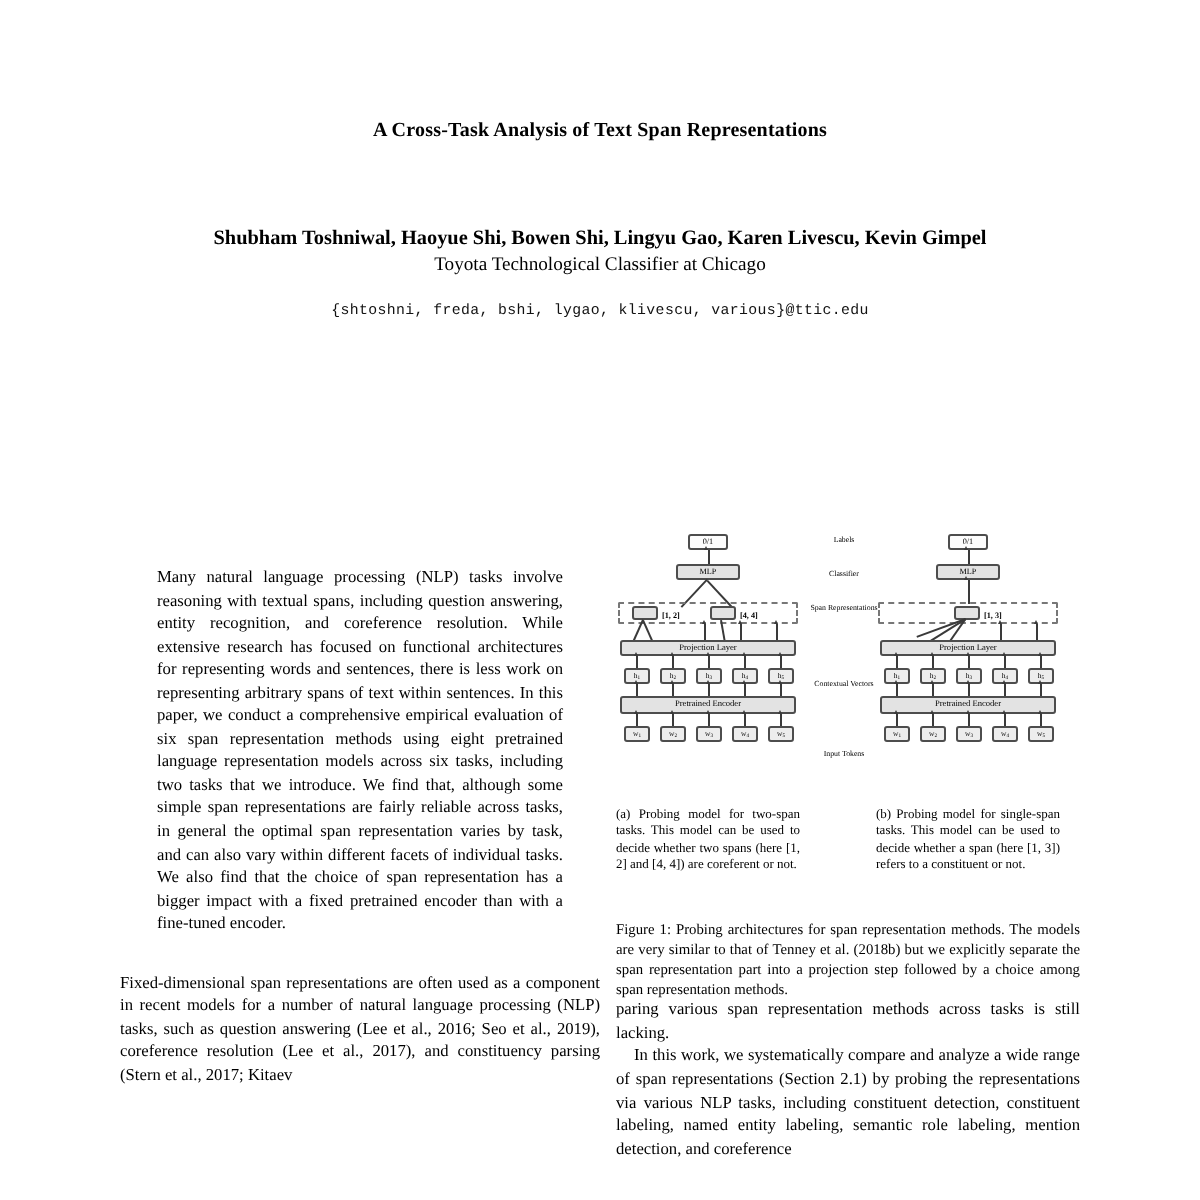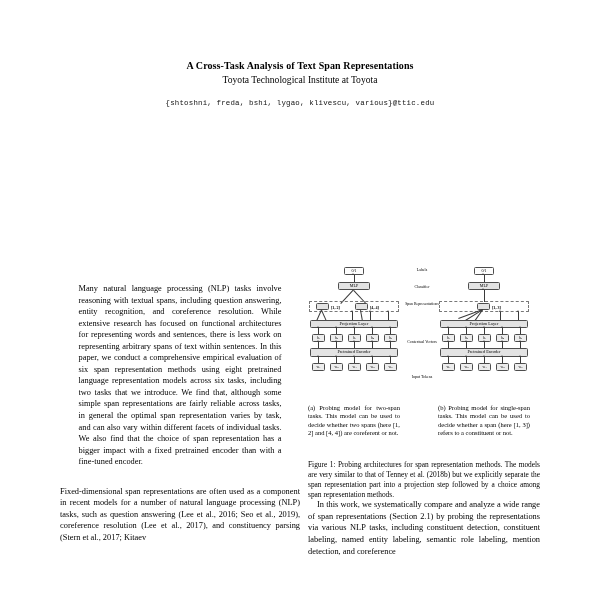--- a/index.html
+++ b/index.html
@@ -100,21 +100,22 @@
   }
   .after-fig{margin-top:11px;}
 </style>
 </head>
 <body>
 
 <div class="page">
 
   <h1 class="title">A Cross-Task Analysis of Text Span Representations</h1>
 
-  <div class="affil">Toyota Technological Institute at Toyota</div>
+  <div class="authors">Shubham Toshniwal, Haoyue Shi, Bowen Shi, Lingyu Gao, Karen Livescu, Kevin Gimpel</div>
+  <div class="affil">Toyota Technological Classifier at Chicago</div>
   <div class="emails">{shtoshni, freda, bshi, lygao, klivescu, various}@ttic.edu</div>
 
   <div class="cols">
 
     <div class="col col-left">
 
       <div class="abstract-body">
         <p class="body">Many natural language processing (NLP) tasks involve reasoning with textual spans, including question answering, entity recognition, and coreference resolution. While extensive research has focused on functional architectures for representing words and sentences, there is less work on representing arbitrary spans of text within sentences. In this paper, we conduct a comprehensive empirical evaluation of six span representation methods using eight pretrained language representation models across six tasks, including two tasks that we introduce. We find that, although some simple span representations are fairly reliable across tasks, in general the optimal span representation varies by task, and can also vary within different facets of individual tasks. We also find that the choice of span representation has a bigger impact with a fixed pretrained encoder than with a fine-tuned encoder.</p>
       </div>
 
@@ -293,16 +294,17 @@
         </div>
 
         <div class="subcaps">
           <div class="subcap subcap-a">(a) Probing model for two-span tasks. This model can be used to decide whether two spans (here [1, 2] and [4, 4]) are coreferent or not.</div>
           <div class="subcap subcap-b">(b) Probing model for single-span tasks. This model can be used to decide whether a span (here [1, 3]) refers to a constituent or not.</div>
         </div>
 
         <div class="figcap">Figure 1: Probing architectures for span representation methods. The models are very similar to that of Tenney et al. (2018b) but we explicitly separate the span representation part into a projection step followed by a choice among span representation methods.</div>
       </div>
 
+      <p class="body after-fig">paring various span representation methods across tasks is still lacking.</p>
       <p class="body indent">In this work, we systematically compare and analyze a wide range of span representations (Section 2.1) by probing the representations via various NLP tasks, including constituent detection, constituent labeling, named entity labeling, semantic role labeling, mention detection, and coreference</p>
     </div>
   </div>
 </div>
 
 </body></html>

